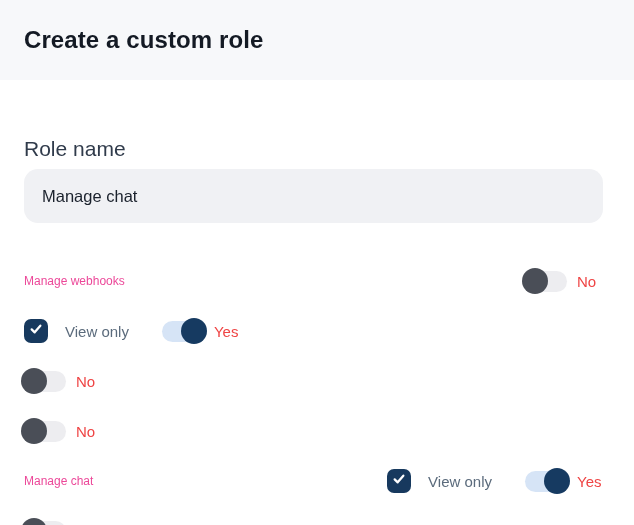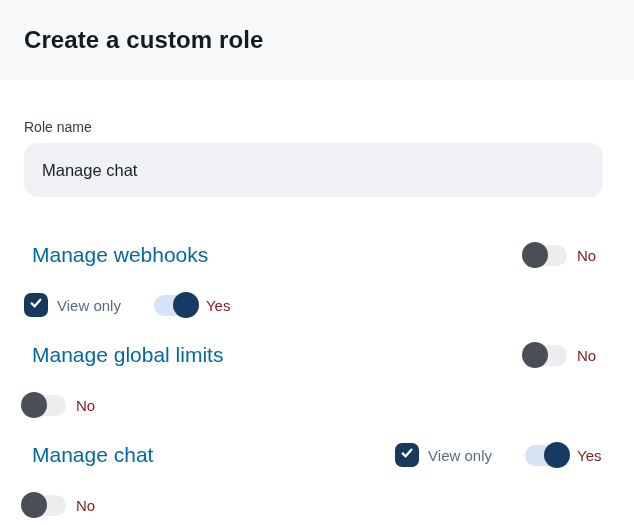--- a/index.html
+++ b/index.html
@@ -26,22 +26,22 @@
     font-weight: 700;
     letter-spacing: 0.1px;
     color: #141a24;
   }
 
   
   .modal-body { padding: 0 31px 0 24px; }
 
   .field-label {
     display: block;
-    margin-top: 39px;
-    font-size: 14px;
+    margin-top: 57px;
+    font-size: 21px;
     color: #303b4b;
   }
   .role-input {
     margin-top: 8px;
     width: 100%;
     height: 54px;
     background: #f0f1f4;
     border: none;
     outline: none;
     border-radius: 14px;
@@ -52,26 +52,26 @@
   }
 
   
   .permissions { margin-top: 33px; }
   .perm-row {
     height: 50px;
     display: flex;
     align-items: center;
     justify-content: space-between;
   }
-  .perm-label { font-size: 21px; color: #0369a1; margin-left: 8px; }
+  .perm-label { font-size: 12px; color: #ec4899; }
 
   .row-controls { display: flex; align-items: center; }
 
   
-  .viewonly-group { display: flex; align-items: center; margin-right: 33px; }
+  .viewonly-group { display: flex; align-items: center; margin-right: 33px; gap: 8px; }
   .checkbox {
     width: 24px; height: 24px;
     border-radius: 7px;
     background: #17395e;
     display: flex; align-items: center; justify-content: center;
     cursor: pointer;
   }
   .checkbox svg { width: 16px; height: 16px; }
   .viewonly-label { margin-left: 9px; font-size: 15px; color: #5b6b7c; }
 
@@ -90,21 +90,21 @@
     width: 26px; height: 26px;
     border-radius: 50%;
   }
   .toggle.off { background: #ededf0; }
   .toggle.off .knob { left: -3px; background: #4a4e57; }
   .toggle.on  { background: #d6e4f6; }
   .toggle.on  .knob { right: -3px; background: #163a61; }
   .toggle-state-label {
     margin-left: 10px;
     font-size: 15px;
-    color: #7f1d1d;
+    color: #ef4444;
   }
 </style>
 </head>
 <body>
 
 <div class="modal">
 
   <div class="modal-header">
     <div class="modal-title">Create a custom role</div>
   </div>
@@ -143,21 +143,20 @@
           <div class="toggle-group">
             <div class="toggle on">
                 <div class="knob"></div>
               </div>
             <div class="toggle-state-label">Yes</div>
           </div>
         </div>
       </div>
 
       <div class="perm-row">
-        <div class="perm-label">Manage global limits</div>
         <div class="row-controls">
           <div class="toggle-group">
             <div class="toggle off">
                 <div class="knob"></div>
               </div>
             <div class="toggle-state-label">No</div>
           </div>
         </div>
       </div>
 

